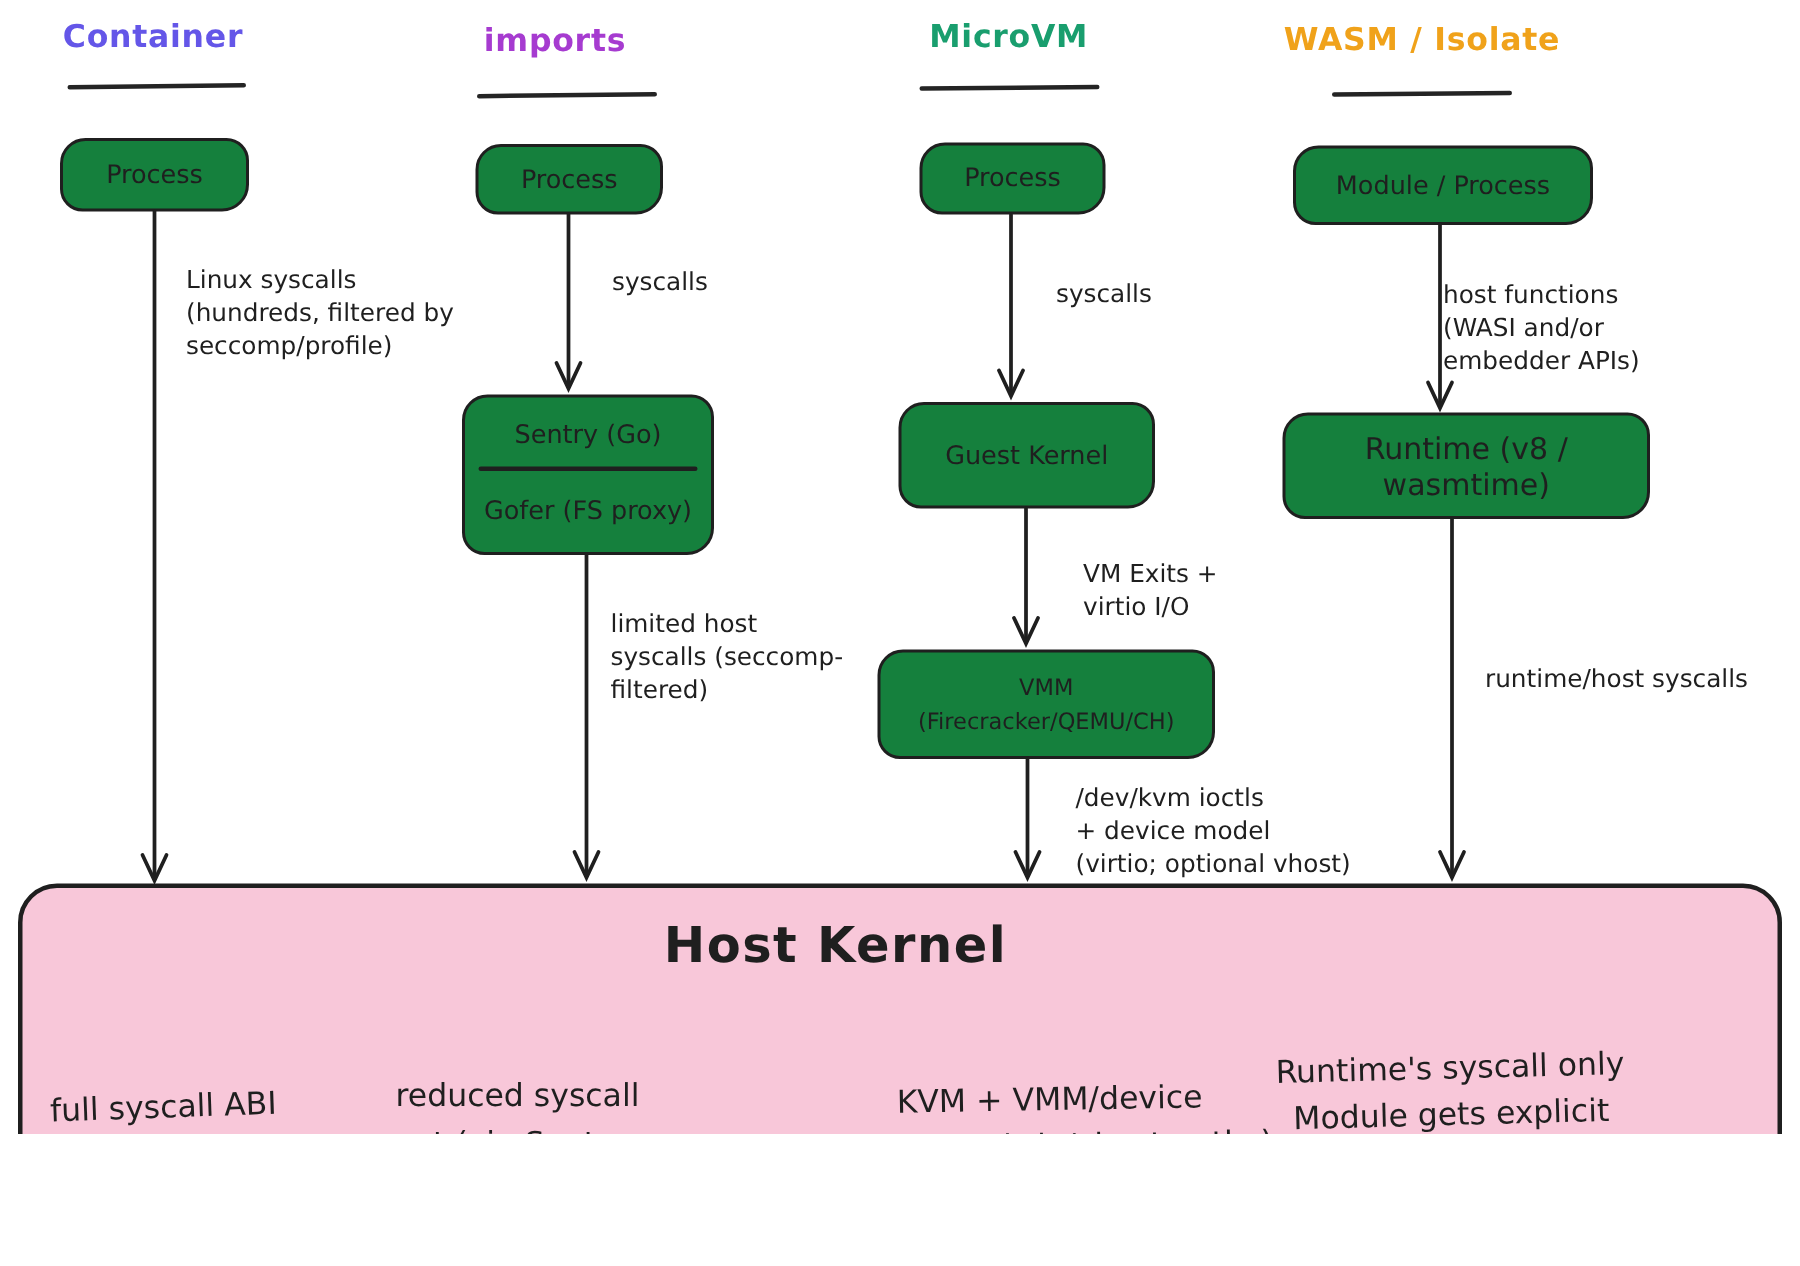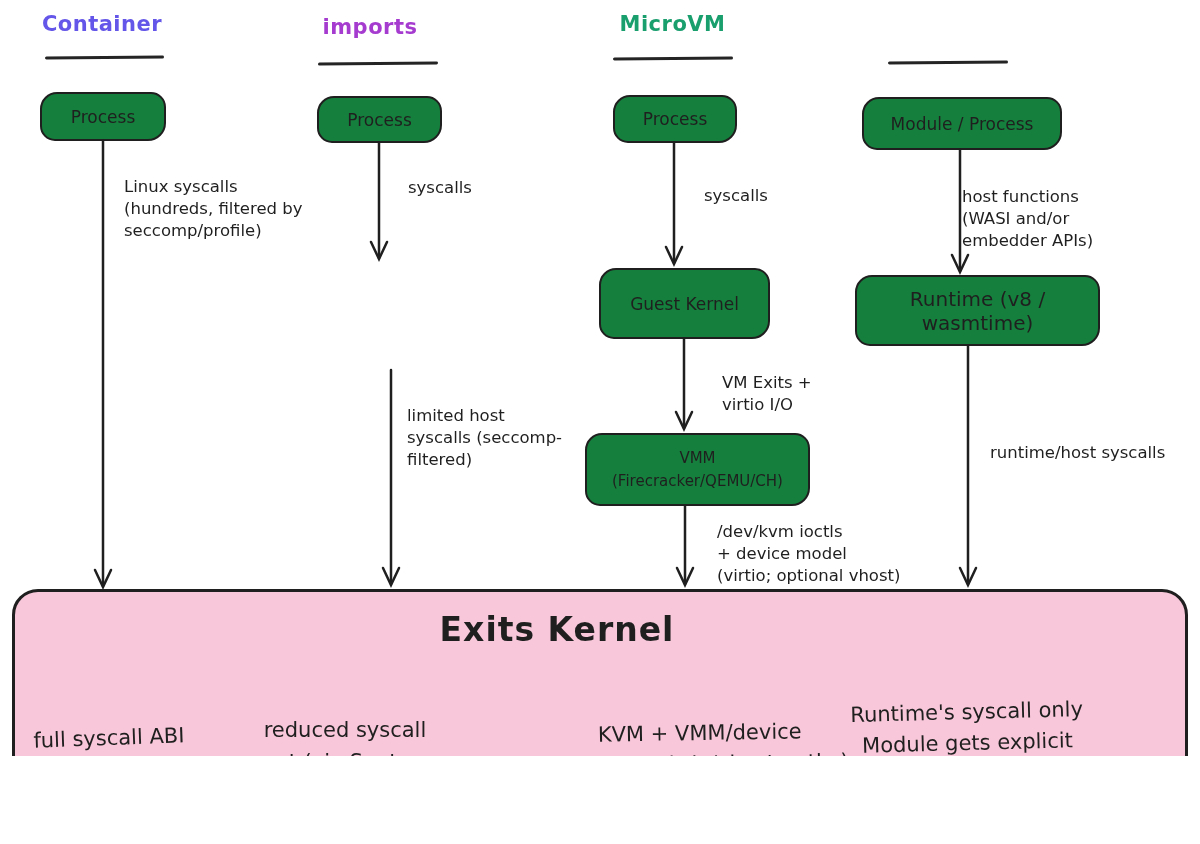--- a/index.html
+++ b/index.html
@@ -38,38 +38,44 @@
 
   <div class="hdr c-container" style="left:32px;top:12px;width:140px;">Container</div>
   <div class="rule" style="left:45px;top:56px;width:119px;transform:rotate(-0.6deg);"></div>
 
   <div class="hdr c-gvisor" style="left:305px;top:15px;width:130px;">imports</div>
   <div class="rule" style="left:318px;top:62px;width:120px;transform:rotate(-0.6deg);"></div>
 
   <div class="hdr c-microvm" style="left:605px;top:12px;width:135px;">MicroVM</div>
   <div class="rule" style="left:613px;top:57px;width:120px;transform:rotate(-0.5deg);"></div>
 
+  <div class="hdr c-wasm" style="left:838px;top:14px;width:220px;">WASM / Isolate</div>
   <div class="rule" style="left:888px;top:61px;width:120px;transform:rotate(-0.5deg);"></div>
 
   <div class="node" style="left:40px;top:92px;width:126px;height:49px;">
     <span>Process</span>
   </div>
 
   <div class="node" style="left:317px;top:96px;width:125px;height:47px;">
     <span>Process</span>
   </div>
 
   <div class="node" style="left:613px;top:95px;width:124px;height:48px;">
     <span>Process</span>
   </div>
 
   <div class="node" style="left:862px;top:97px;width:200px;height:53px;">
     <span>Module / Process</span>
   </div>
 
+  <div class="node two-row" style="left:308px;top:263px;width:168px;height:107px;padding-top:2px;">
+    <div class="row-cell">Sentry (Go)</div>
+    <div class="divider"></div>
+    <div class="row-cell" style="height:55px;">Gofer (FS proxy)</div>
+  </div>
 
   <div class="node" style="left:599px;top:268px;width:171px;height:71px;">
     <span>Guest Kernel</span>
   </div>
 
   <div class="node" style="left:855px;top:275px;width:245px;height:71px;">
     <span style="font-size:20px;">Runtime (v8 / wasmtime)</span>
   </div>
 
   <div class="node" style="left:585px;top:433px;width:225px;height:73px;">
@@ -137,21 +143,21 @@
 (virtio; optional vhost)</div>
 
   <div class="lbl" style="left:962px;top:186px;width:170px;text-align:left;">host functions
 (WASI and/or
 embedder APIs)</div>
 
   <div class="lbl" style="left:990px;top:442px;">runtime/host syscalls</div>
 
   <div class="host"></div>
 
-  <div class="host-title">Exits Kernel</div>
+  <div class="host-title">Host Kernel</div>
 
   <div class="note" style="left:5px;top:722px;width:210px;transform:rotate(-2deg);">full syscall ABI
 (filtered by
 seccomp/profile)</div>
 
   <div class="note" style="left:235px;top:714px;width:220px;">reduced syscall
 set (via Sentry,
 seccomp-filtered)</div>
 
   <div class="note" style="left:535px;top:718px;width:330px;line-height:31px;transform:rotate(-1deg);">KVM + VMM/device

